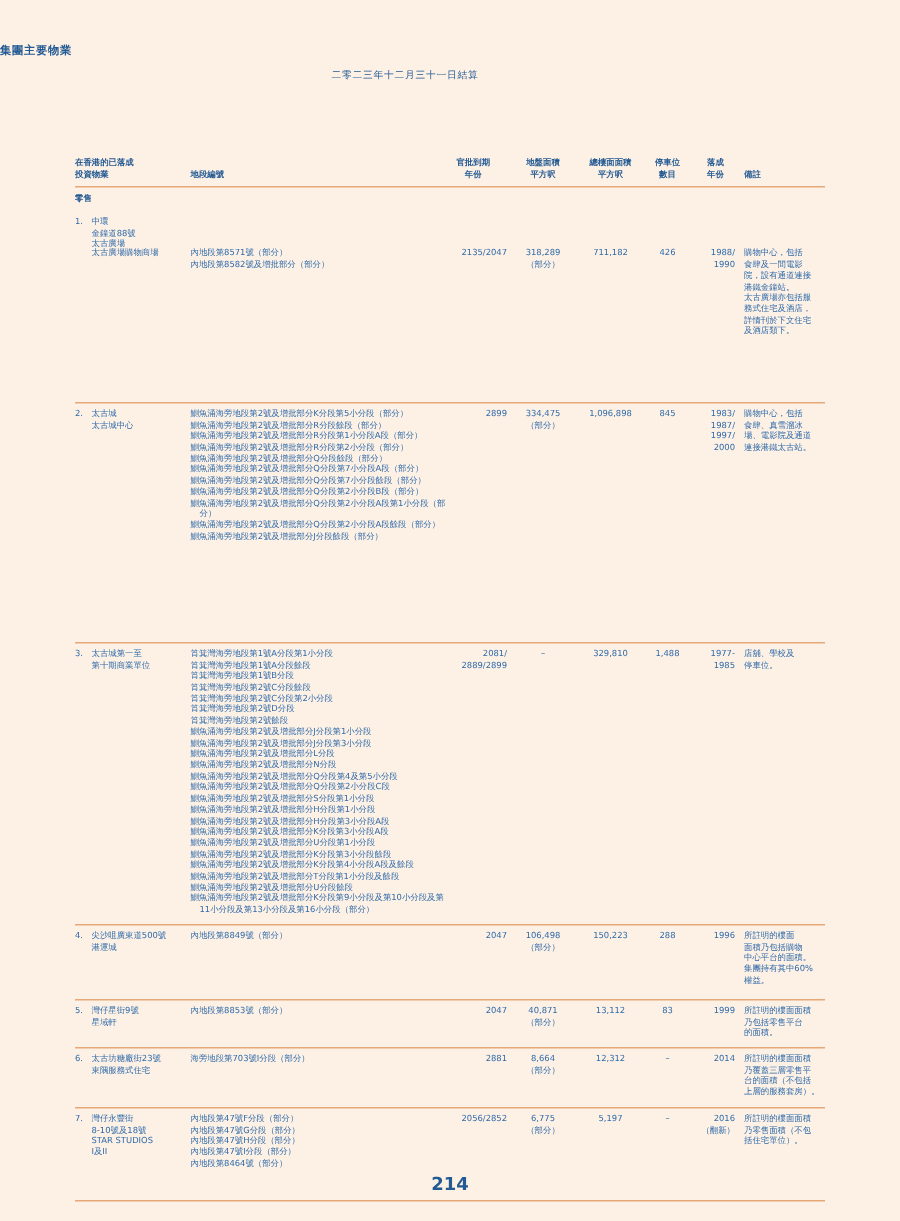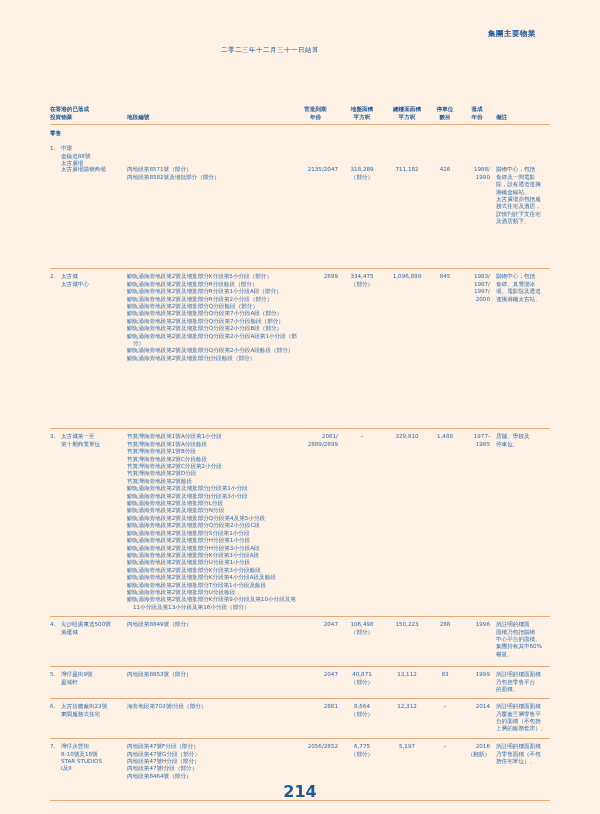--- a/index.html
+++ b/index.html
@@ -1,39 +1,39 @@
 <!DOCTYPE html>
 <html><head>
 <meta charset="utf-8">
 <style>
   html, body { margin:0; padding:0; }
   body {
     width:600px; height:814px; background:#fdf1e6;
     font-family:"DejaVu Sans", sans-serif; color:#2f6aa8;
     position:relative; overflow:hidden;
   }
-  .title { position:absolute; top:29px; left:0; width:536px; text-align:right; font-size:7.5px; font-weight:bold; color:#245a93; letter-spacing:0.5px; }
+  .title { position:absolute; top:29px; left:0; width:536px; text-align:left; font-size:7.5px; font-weight:bold; color:#245a93; letter-spacing:0.5px; }
   .subtitle { position:absolute; top:46px; left:0; width:540px; text-align:center; font-size:6.5px; color:#245a93; letter-spacing:0.5px; }
   .table { position:absolute; top:104px; left:50px; width:500px; font-size:5.6px; line-height:7.4px; }
   .hdr { position:relative; height:20px; border-bottom:1px solid #e6a877; color:#245a93; font-weight:bold; }
   .hdr span { position:absolute; bottom:3px; white-space:pre-line; }
   .section { font-weight:bold; color:#245a93; padding:5px 0 4px 0; }
   .row { position:relative; border-bottom:1px solid #e6a877; padding:4px 0 5px 0; }
   .row:last-child { }
   .c-num { position:absolute; left:0; top:4px; }
   .c-name { position:absolute; left:11px; top:4px; width:64px; white-space:pre-line; }
   .c-lots { margin-left:77px; width:175px; }
   .lot { display:block; padding-left:6px; text-indent:-6px; }
   .c-lease { position:absolute; left:238px; top:4px; width:50px; text-align:right; white-space:pre-line; }
   .c-site { position:absolute; left:292px; top:4px; width:40px; text-align:center; white-space:pre-line; }
   .c-gfa { position:absolute; left:338px; top:4px; width:38px; text-align:center; }
   .c-park { position:absolute; left:380px; top:4px; width:30px; text-align:center; }
   .c-year { position:absolute; left:412px; top:4px; width:28px; text-align:right; white-space:pre-line; }
   .c-remark { position:absolute; left:446px; top:4px; width:52px; white-space:pre-line; }
-  .page-num { position:absolute; top:782px; left:0; width:600px; text-align:center; font-size:16px; font-weight:bold; color:#245a93; }
+  .page-num { position:absolute; top:782px; left:0; width:600px; text-align:center; font-size:12px; font-weight:bold; color:#245a93; }
 </style>
 </head>
 <body>
 
 <div class="title">集團主要物業</div>
 <div class="subtitle">二零二三年十二月三十一日結算</div>
 
 <div class="table">
   <div class="hdr">
     <span style="left:0">在香港的已落成

